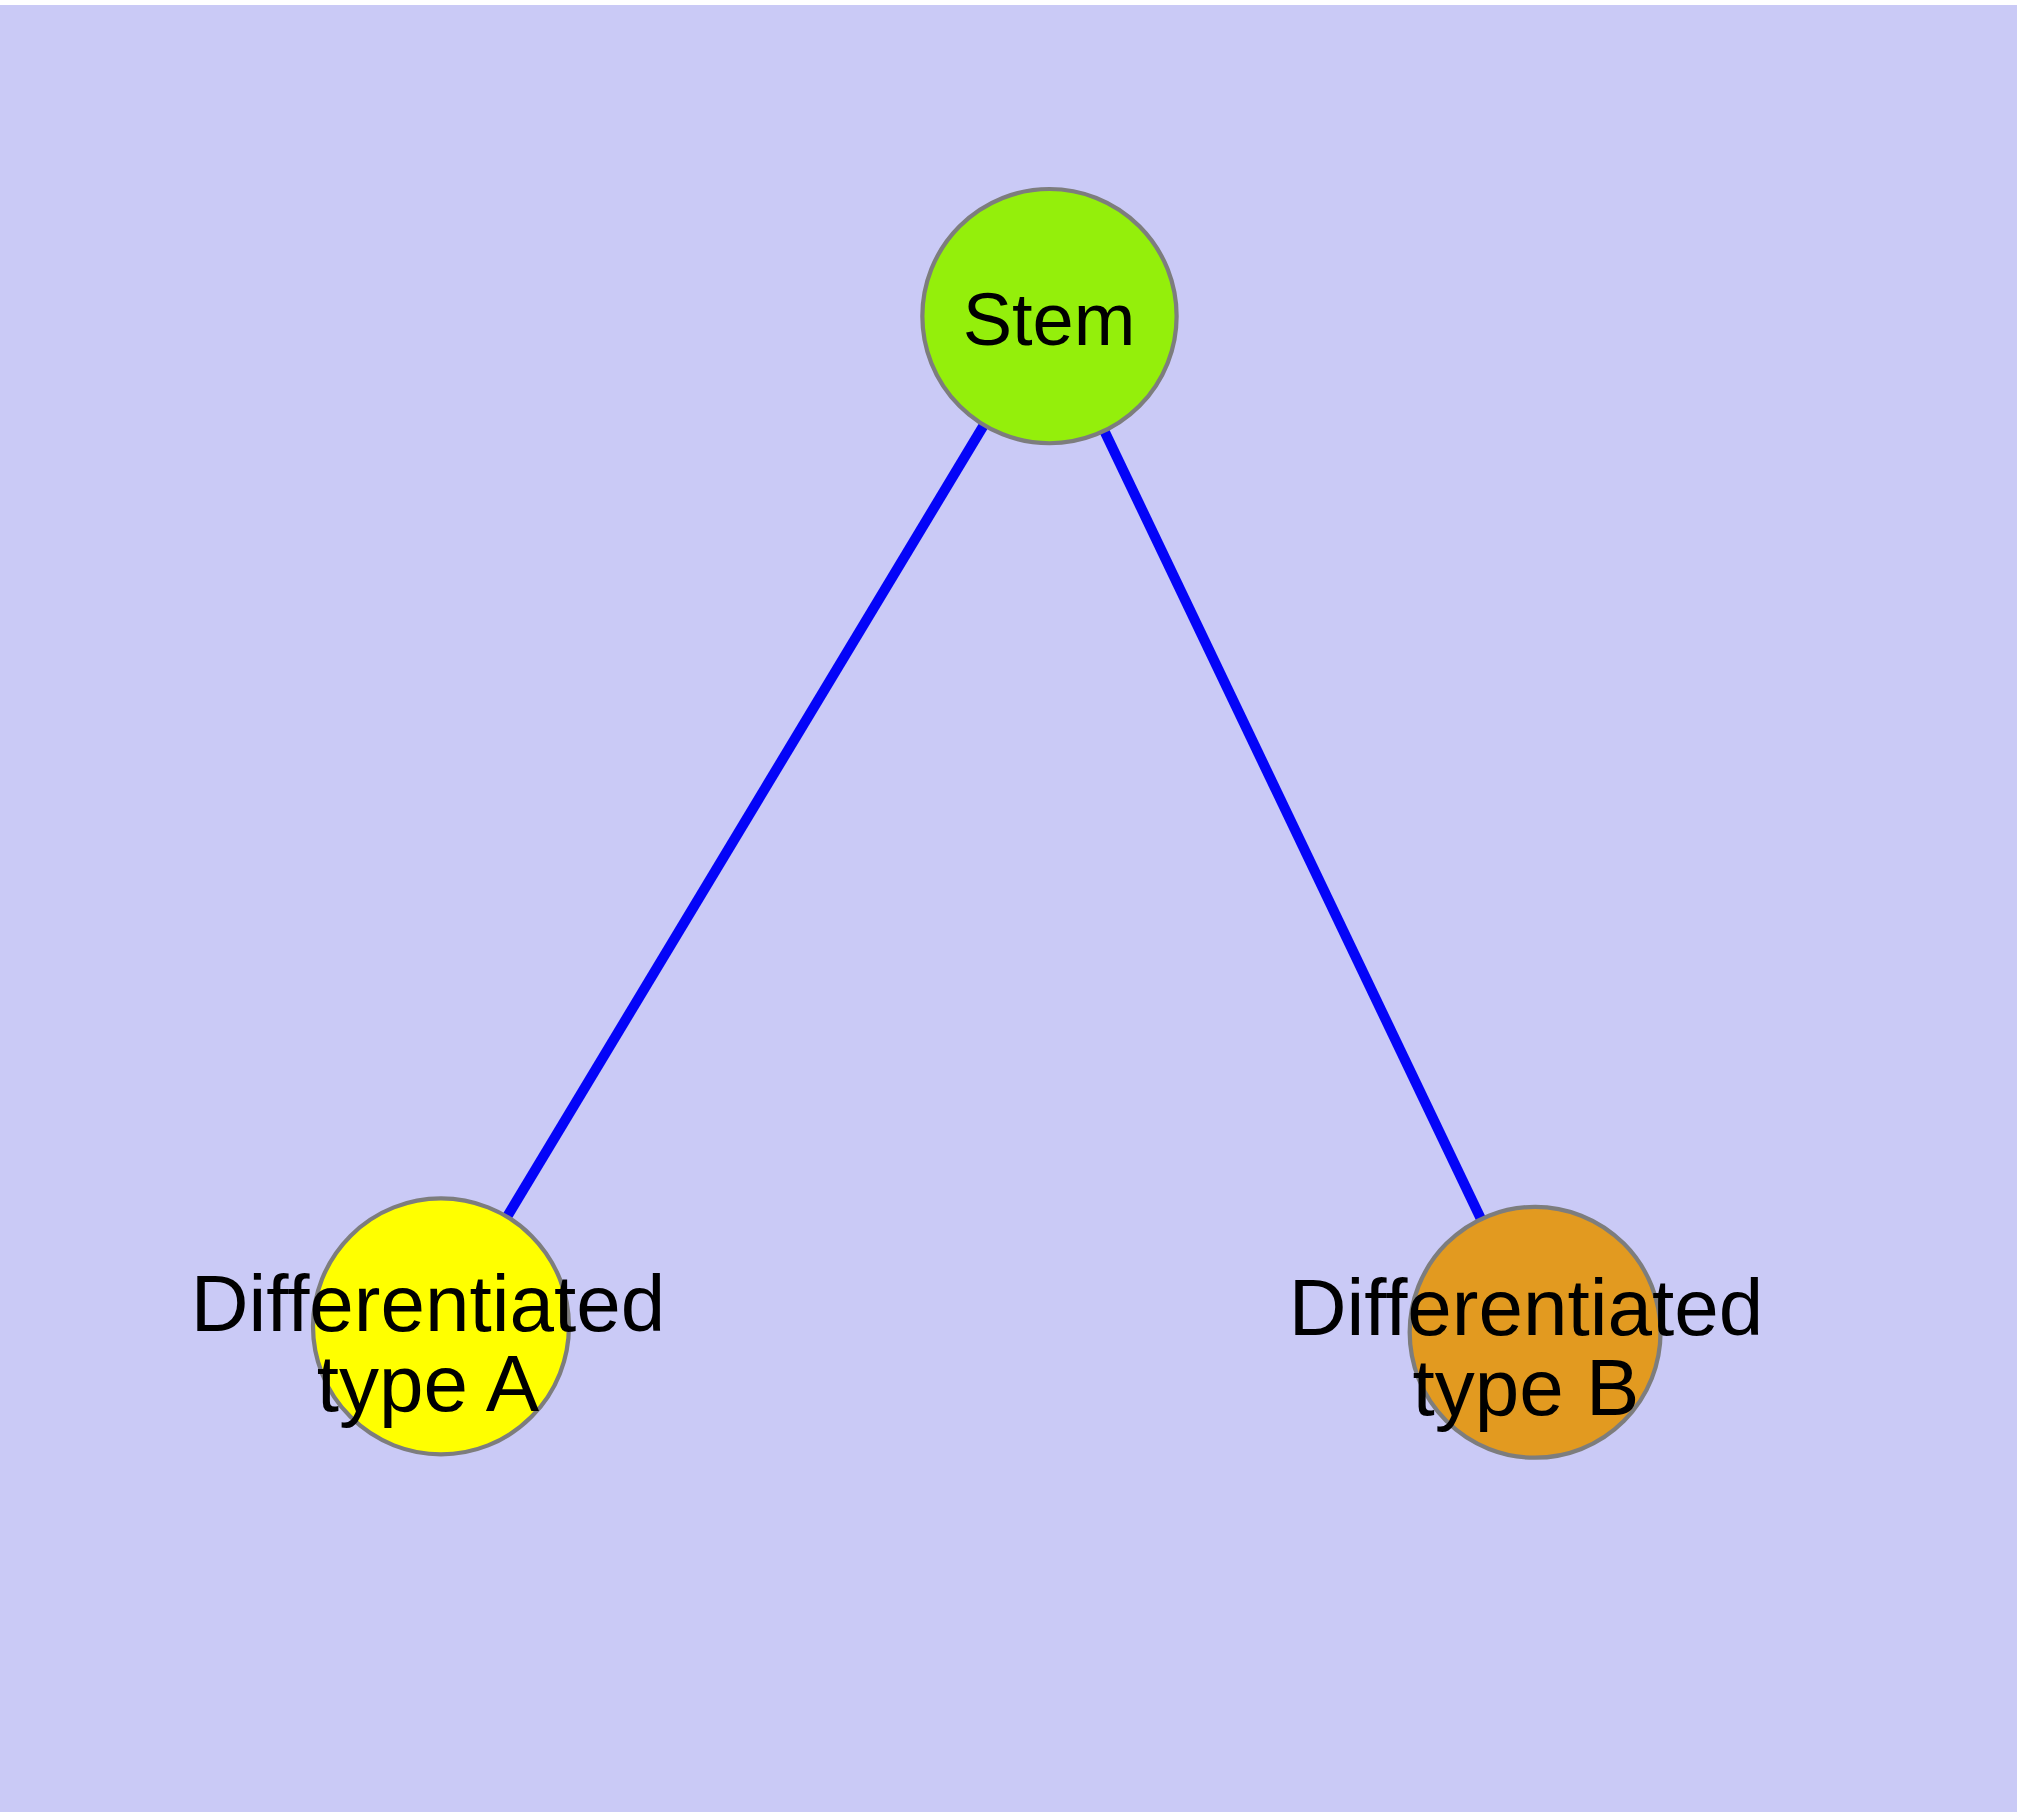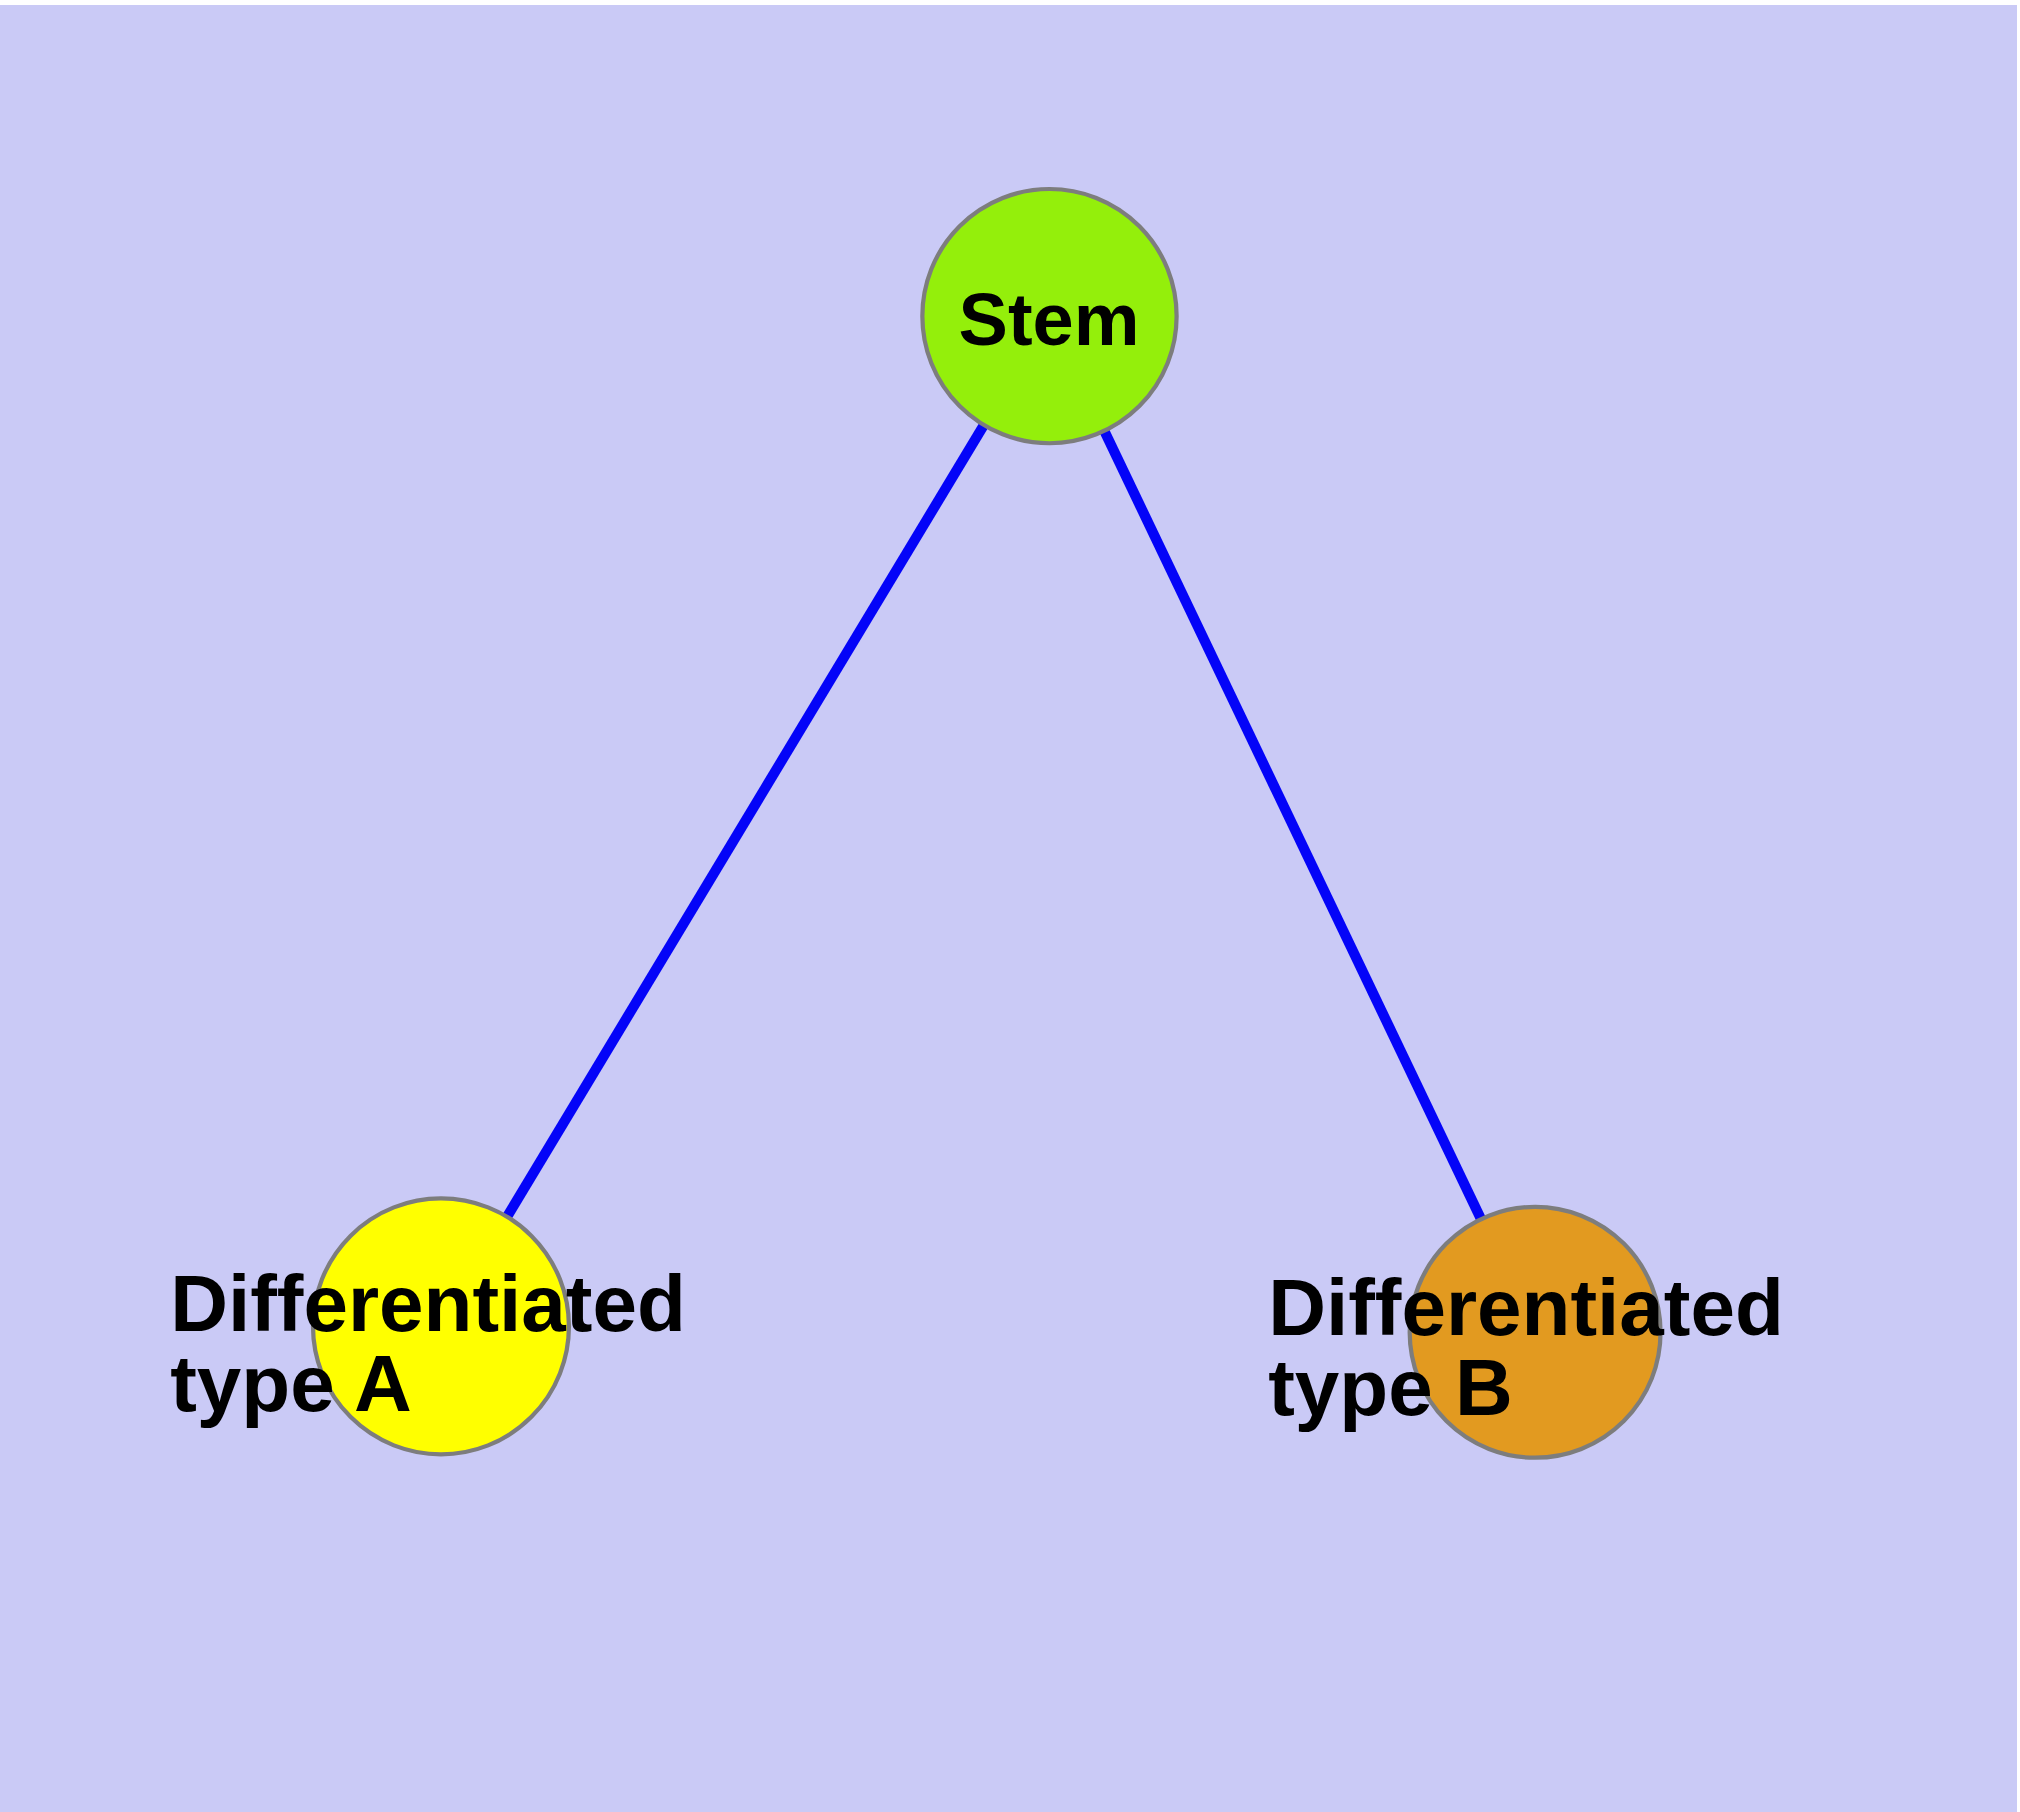--- a/index.html
+++ b/index.html
@@ -27,21 +27,22 @@
     position: absolute;
     left: 0;
     top: 0;
     width: 2021px;
     height: 1812px;
   }
   .node-label {
     position: absolute;
     transform: translate(-50%, -50%);
     color: #000000;
-    font-weight: bold;
+    font-weight: normal;
+    text-align: center;
     white-space: pre-line;
     line-height: 1.0;
     letter-spacing: 0;
   }
   .label-stem {
     left: 1049px;
     top: 320px;
     font-size: 74px;
   }
   .label-type-a {

